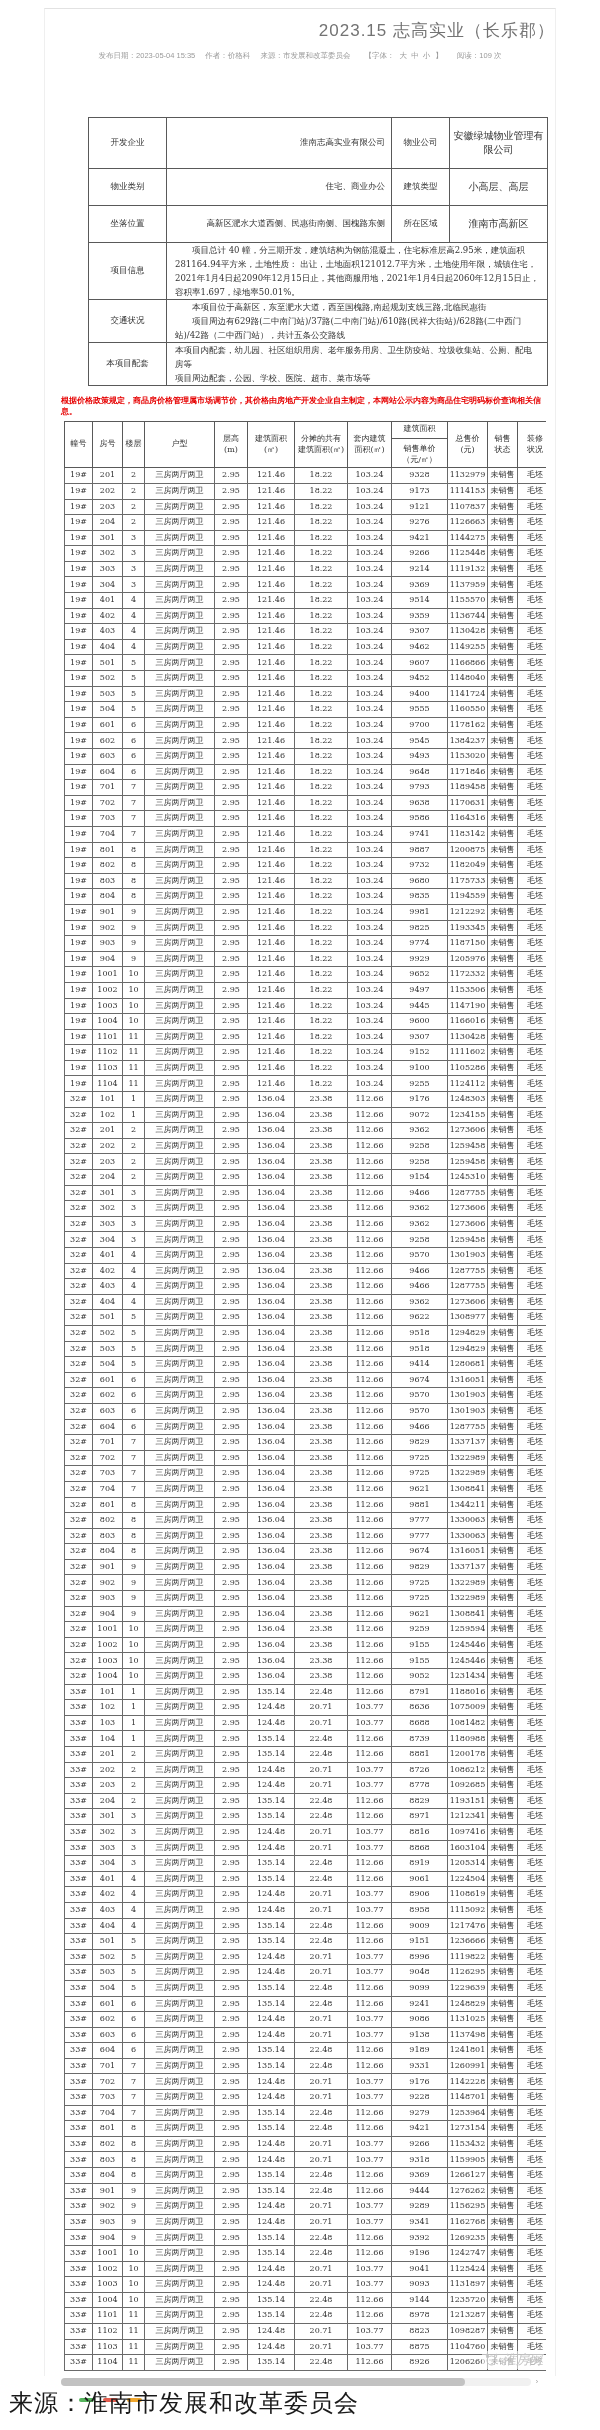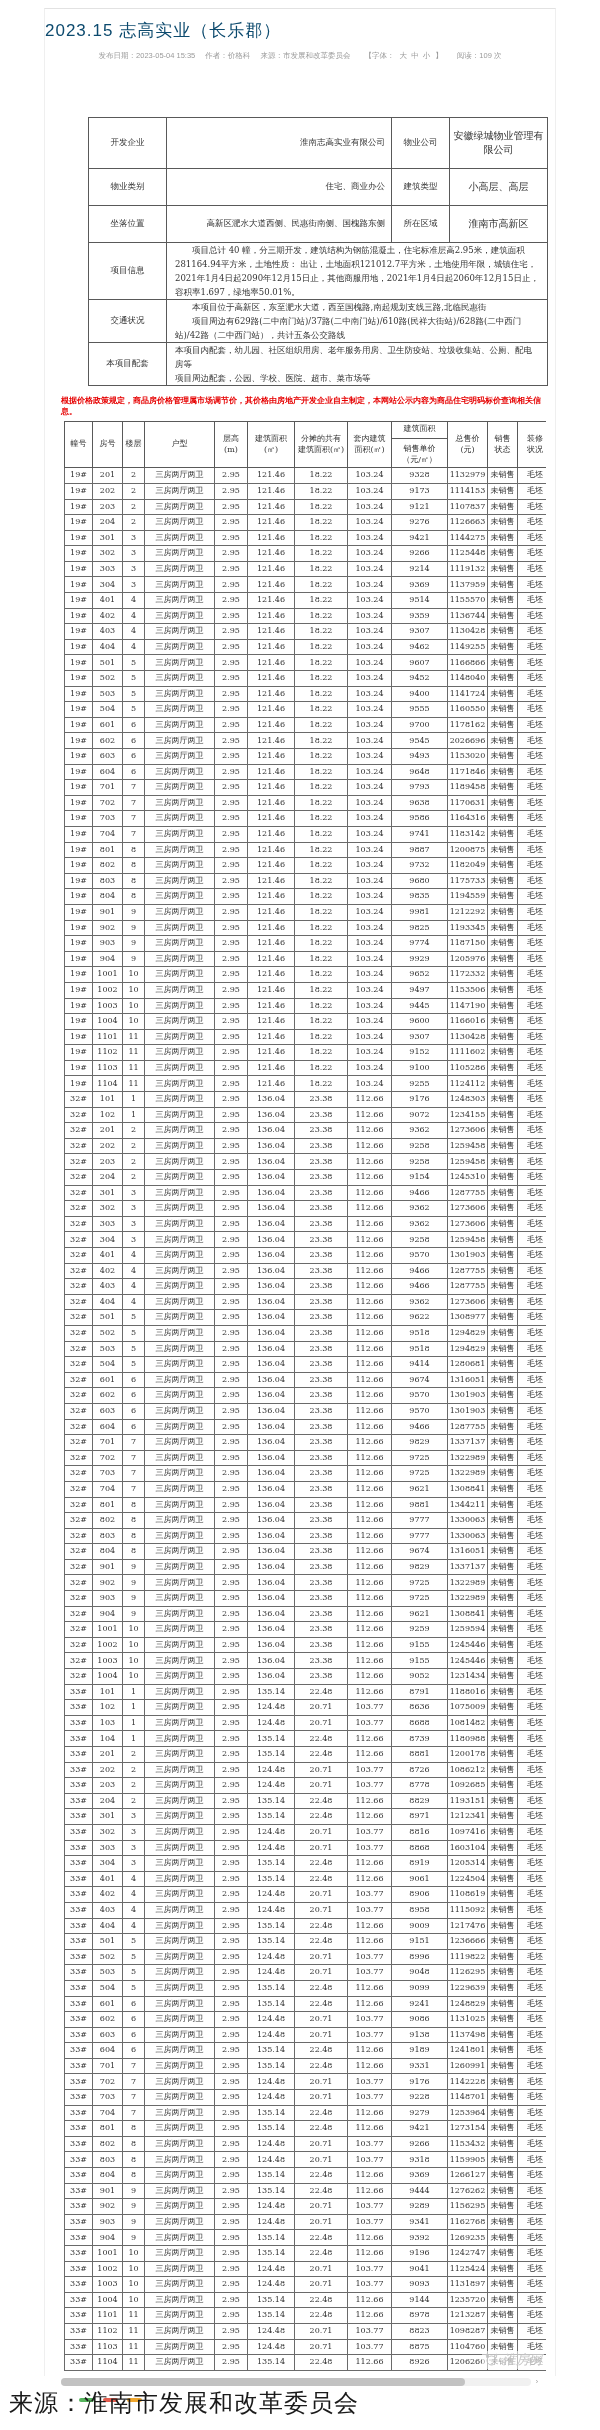--- a/index.html
+++ b/index.html
@@ -7,21 +7,21 @@
     width:600px;height:2430px;position:relative;background:#fff;
     font-family:"Liberation Sans","DejaVu Sans",sans-serif;color:#333;
     overflow:hidden;
   }
   .card{
     position:absolute;left:44px;top:8px;width:512px;height:2368px;
     border-top:1px solid #e2e2e2;border-left:1px solid #efefef;border-right:1px solid #efefef;
     background:#fff;box-sizing:border-box;padding-top:10px;
   }
   .title{
-    margin:0;text-align:left;font-size:17px;font-weight:500;color:#0c4a6e;
+    margin:0;text-align:right;font-size:17px;font-weight:500;color:#737373;
     font-family:"Liberation Sans","DejaVu Sans",sans-serif;letter-spacing:1px;
   }
   .meta{
     margin-top:9px;text-align:center;font-size:7.5px;color:#9a9a9a;
   }
   .meta span{margin:0 4px;}
   .meta .fs{color:#9a9a9a;margin:0 1px;cursor:pointer;}
   .spacer{height:56px;}
   table{border-collapse:collapse;table-layout:fixed;}
   
@@ -428,21 +428,21 @@
           <tr>
             <td>19#</td>
             <td>602</td>
             <td>6</td>
             <td>三房两厅两卫</td>
             <td>2.95</td>
             <td>121.46</td>
             <td>18.22</td>
             <td>103.24</td>
             <td>9545</td>
-            <td>2026696</td>
+            <td>1384237</td>
             <td>未销售</td>
             <td>毛坯</td>
           </tr>
           <tr>
             <td>19#</td>
             <td>603</td>
             <td>6</td>
             <td>三房两厅两卫</td>
             <td>2.95</td>
             <td>121.46</td>

